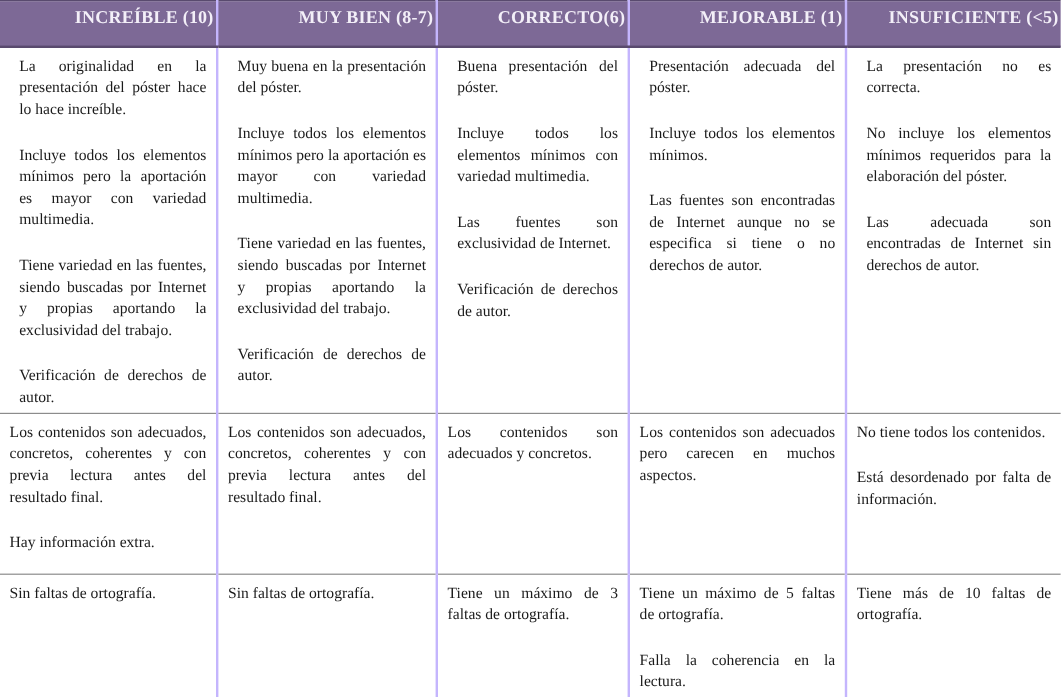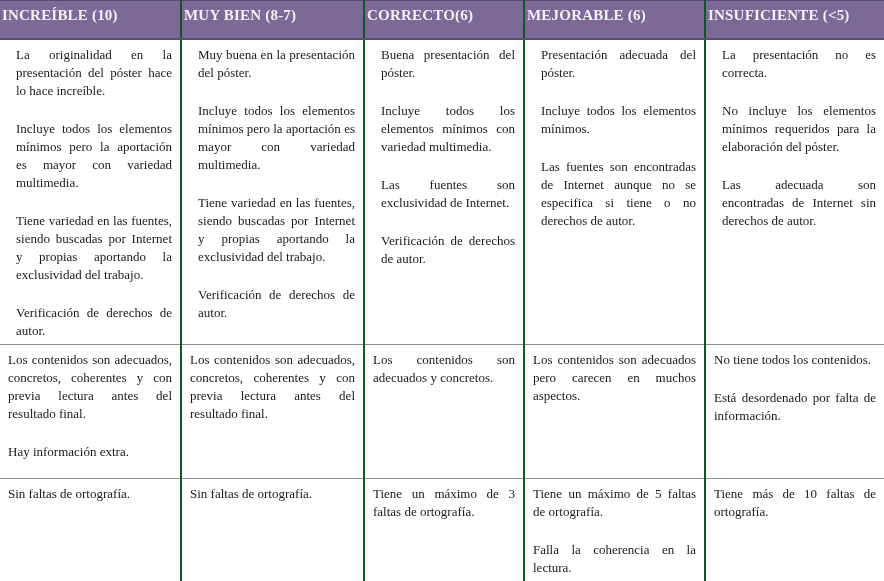--- a/index.html
+++ b/index.html
@@ -21,32 +21,32 @@
   table.rubric col.c2 { width: 183px; }
   table.rubric col.c3 { width: 160px; }
   table.rubric col.c4 { width: 181px; }
   table.rubric col.c5 { width: 179px; }
 
   table.rubric th {
     background: #7d6996;
     color: #f3eff8;
     font-weight: bold;
     font-size: 15px;
-    text-align: left;
+    text-align: right;
     vertical-align: top;
     padding: 6px 2px 14px 2px;
     height: 38px;
     box-sizing: border-box;
     border-top: 1px solid #594a6e;
     border-bottom: 2px solid #594a6e;
     letter-spacing: 0.2px;
   }
   table.rubric th + th,
   table.rubric td + td {
-    border-left: 2px solid #14532d;
+    border-left: 2px solid #c4b5fd;
   }
   table.rubric td {
     vertical-align: top;
     text-align: justify;
     padding: 6px 8px 4px 8px;
     font-size: 13px;
     line-height: 18px;
     color: #1a1a1a;
     box-sizing: border-box;
     border-bottom: 1px solid #8c8c8c;
@@ -71,21 +71,21 @@
       <col class="c2">
       <col class="c3">
       <col class="c4">
       <col class="c5">
   </colgroup>
   <thead>
     <tr>
         <th>INCREÍBLE (10)</th>
         <th>MUY BIEN (8-7)</th>
         <th>CORRECTO(6)</th>
-        <th>MEJORABLE (6)</th>
+        <th>MEJORABLE (1)</th>
         <th>INSUFICIENTE (&lt;5)</th>
       </tr>
   </thead>
   <tbody>
       <tr>
         <td>
           <p>La originalidad en la presentación del póster hace lo hace increíble.</p>
           <p>Incluye todos los elementos mínimos pero la aportación es mayor con variedad multimedia.</p>
           <p>Tiene variedad en las fuentes, siendo buscadas por Internet y propias aportando la exclusividad del trabajo.</p>
           <p>Verificación de derechos de autor.</p>

